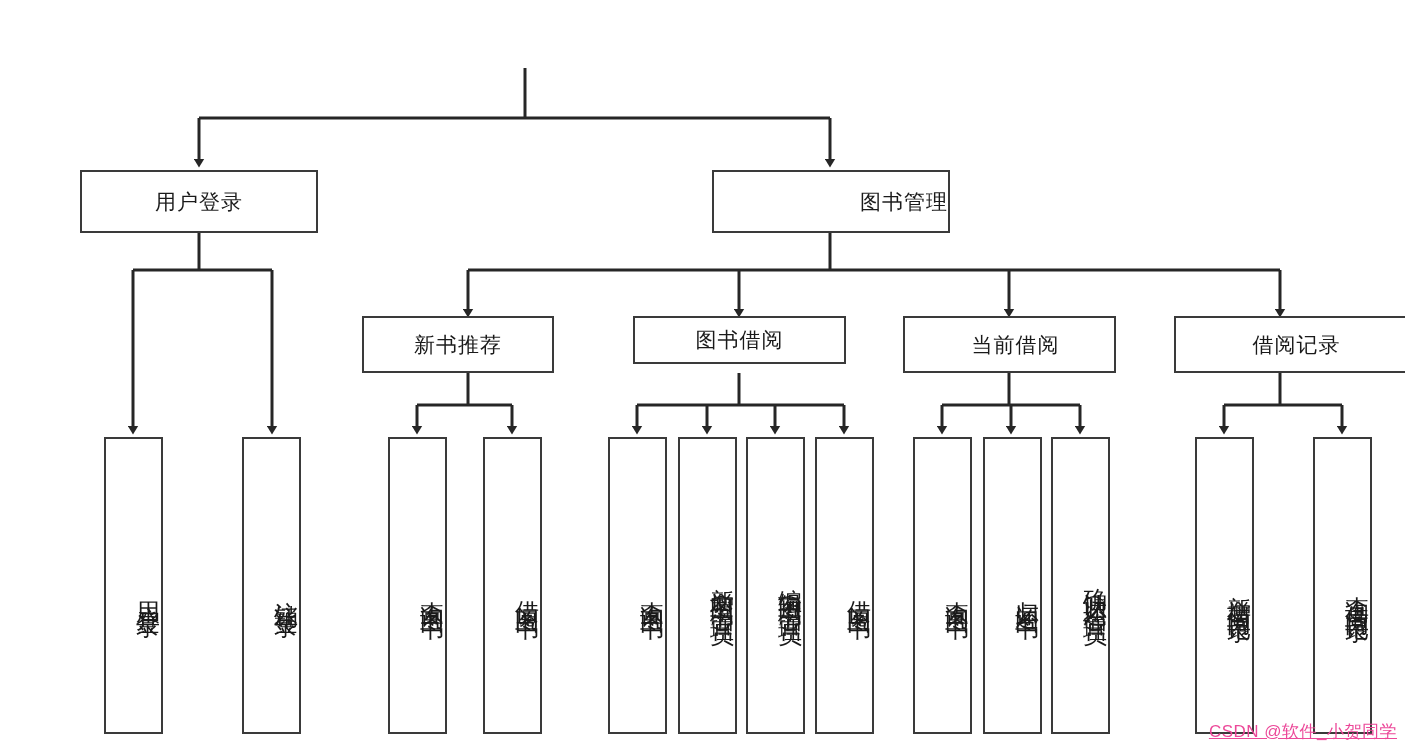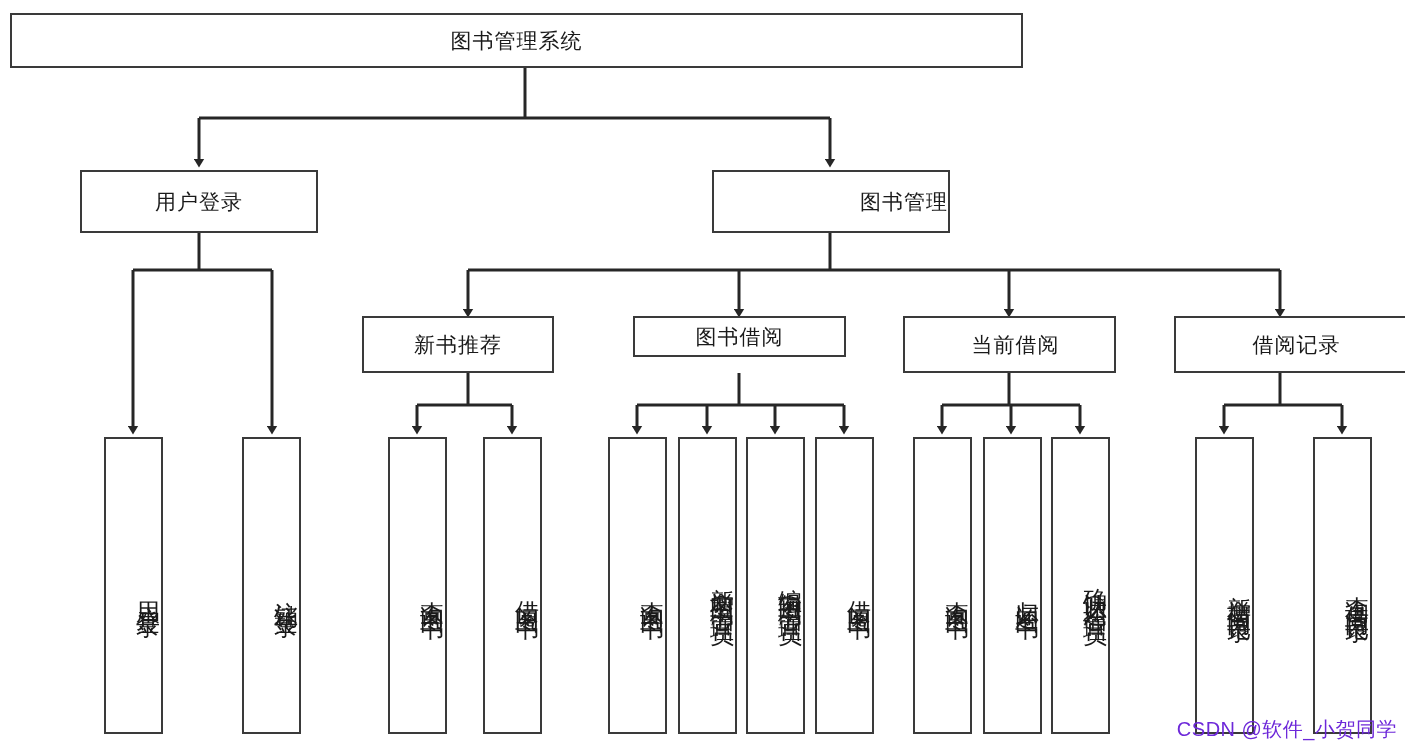--- a/index.html
+++ b/index.html
@@ -53,24 +53,25 @@
   .node.vert .vlabel {
     writing-mode: vertical-rl;
     text-orientation: upright;
     display: block;
     white-space: nowrap;
   }
   .watermark {
     position: absolute;
     right: 8px;
     bottom: 4px;
-    font-size: 20px;
-    color: #6d28d9;
+    font-size: 17px;
+    color: #ec4899;
     letter-spacing: 0.5px;
     white-space: nowrap;
+    text-decoration: underline;
   }
 </style>
 </head>
 <body>
 
 <div id="canvas">
 
   <svg class="edges" viewBox="0 0 1405 747">
     <defs>
       <marker id="arrow" markerWidth="9" markerHeight="11" refX="1.5" refY="5.5" orient="auto" markerUnits="userSpaceOnUse">
@@ -115,35 +116,32 @@
       <path d="M1011,405 L1011,427" marker-end="url(#arrow)"></path>
       <path d="M1080,405 L1080,427" marker-end="url(#arrow)"></path>
 
       <path d="M1280,373 L1280,405"></path>
       <path d="M1224,405 L1342,405"></path>
       <path d="M1224,405 L1224,427" marker-end="url(#arrow)"></path>
       <path d="M1342,405 L1342,427" marker-end="url(#arrow)"></path>
     </g>
   </svg>
 
-  <div class="node horiz" style="left:10px; top:13px; width:1013px; height:55px;">
-    <span>图书管理系统</span>
-  </div>
 
   <div class="node horiz" style="left:80px; top:170px; width:238px; height:63px;">
     <span>用户登录</span>
   </div>
   <div class="node horiz" style="left:712px; top:170px; width:238px; height:63px;justify-content:flex-end;">
     <span>图书管理</span>
   </div>
 
   <div class="node horiz" style="left:362px; top:316px; width:192px; height:57px;">
     <span>新书推荐</span>
   </div>
-  <div class="node horiz" style="left:633px; top:316px; width:213px; height:41px;">
+  <div class="node horiz" style="left:633px; top:316px; width:213px; height:48px;">
     <span>图书借阅</span>
   </div>
   <div class="node horiz" style="left:903px; top:316px; width:213px; height:57px;padding-left:12px;">
     <span>当前借阅</span>
   </div>
   <div class="node horiz" style="left:1174px; top:316px; width:245px; height:57px;">
     <span>借阅记录</span>
   </div>
 
   <div class="node vert" style="left:104px; top:437px; width:59px; height:297px;">

